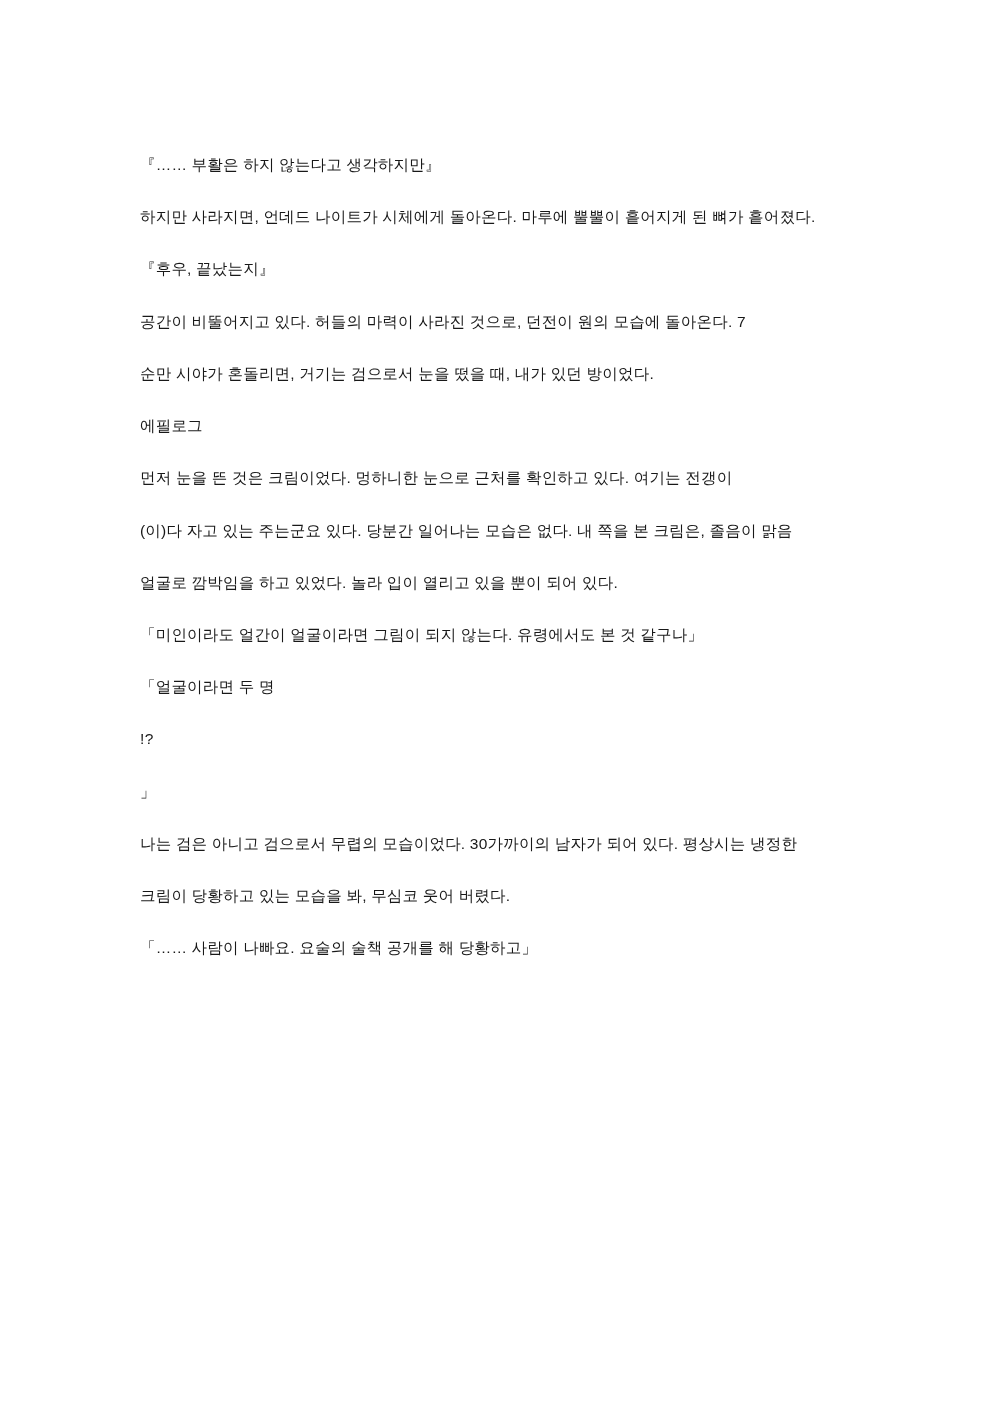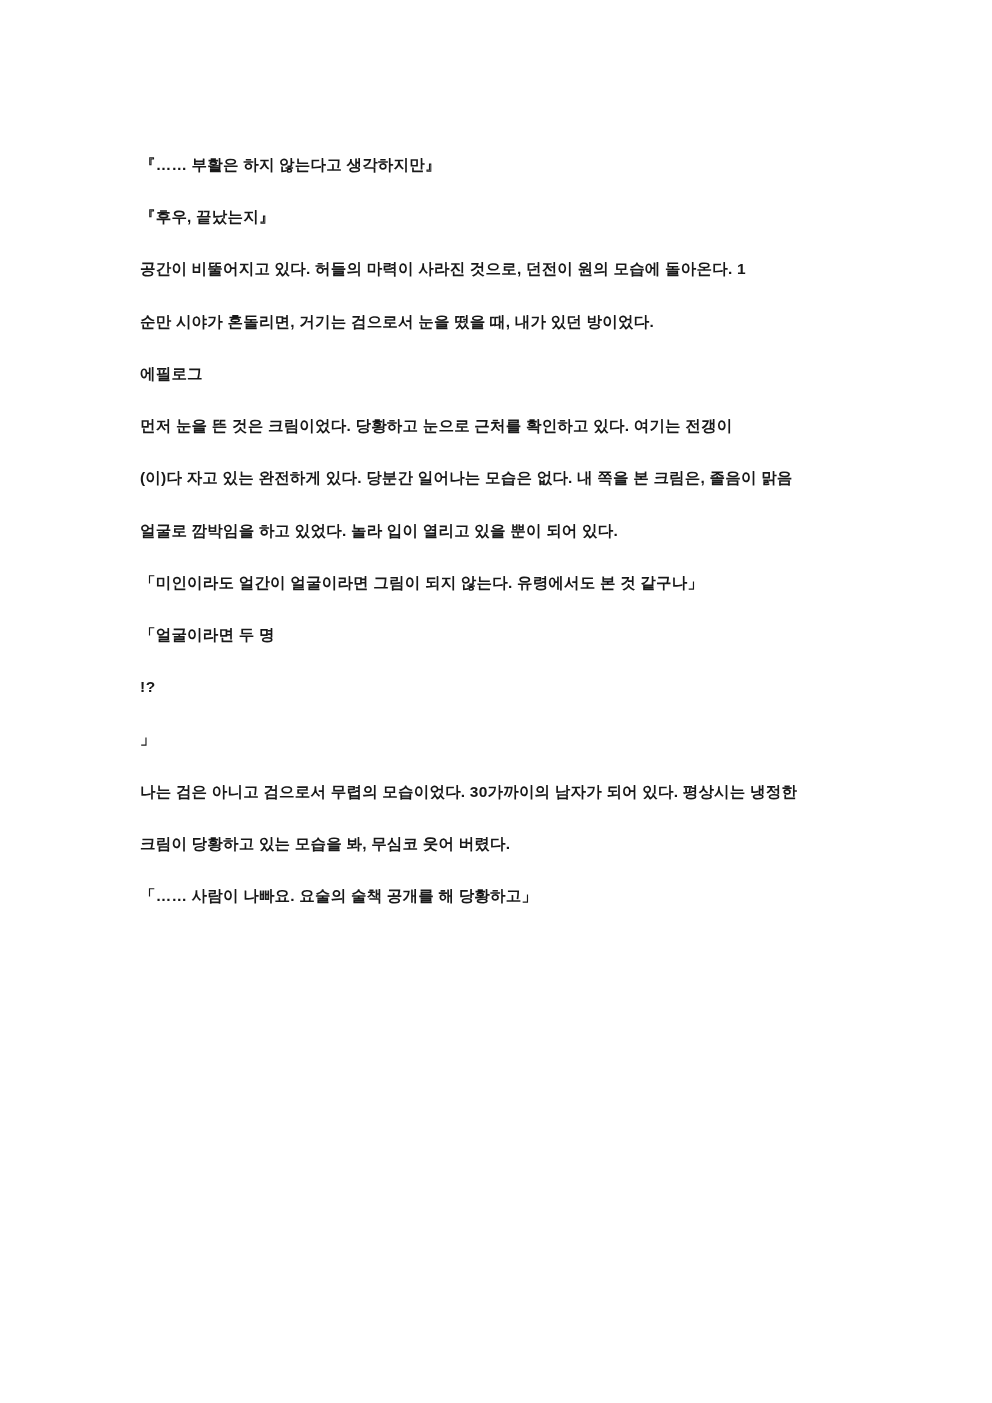--- a/index.html
+++ b/index.html
@@ -25,46 +25,46 @@
     display: block;
   }
   .para {
     font-size: 15.5px;
     line-height: 1.95;
     letter-spacing: 0.2px;
     margin: 0 0 22px 0;
     text-align: justify;
     word-break: keep-all;
     color: #181818;
-    font-weight: bold;
   }
   .para.pagenum {
     letter-spacing: 1px;
   }
   .para.short {
     text-align: left;
   }
   .para.symbol {
     text-align: left;
     letter-spacing: 0.5px;
   }
 </style>
 </head>
 <body>
 
 <div class="page">
   <div class="doc-body">
 
     <p class="para short">『…… 부활은 하지 않는다고 생각하지만』</p>
+    <p class="para">하지만 사라지면, 언데드 나이트가 시체에게 돌아온다. 마루에 뿔뿔이 흩어지게 된 뼈가 흩어졌다.</p>
     <p class="para short">『후우, 끝났는지』</p>
-    <p class="para">공간이 비뚤어지고 있다. 허들의 마력이 사라진 것으로, 던전이 원의 모습에 돌아온다. 1</p>
+    <p class="para">공간이 비뚤어지고 있다. 허들의 마력이 사라진 것으로, 던전이 원의 모습에 돌아온다. 7</p>
     <p class="para">순만 시야가 혼돌리면, 거기는 검으로서 눈을 떴을 때, 내가 있던 방이었다.</p>
     <p class="para short">에필로그</p>
-    <p class="para">먼저 눈을 뜬 것은 크림이었다. 당황하고 눈으로 근처를 확인하고 있다. 여기는 전갱이</p>
-    <p class="para">(이)다 자고 있는 완전하게 있다. 당분간 일어나는 모습은 없다. 내 쪽을 본 크림은, 졸음이 맑음</p>
+    <p class="para">먼저 눈을 뜬 것은 크림이었다. 멍하니한 눈으로 근처를 확인하고 있다. 여기는 전갱이</p>
+    <p class="para">(이)다 자고 있는 주는군요 있다. 당분간 일어나는 모습은 없다. 내 쪽을 본 크림은, 졸음이 맑음</p>
     <p class="para">얼굴로 깜박임을 하고 있었다. 놀라 입이 열리고 있을 뿐이 되어 있다.</p>
     <p class="para">「미인이라도 얼간이 얼굴이라면 그림이 되지 않는다. 유령에서도 본 것 같구나」</p>
     <p class="para short">「얼굴이라면 두 명</p>
     <p class="para symbol">!?</p>
     <p class="para symbol">」</p>
     <p class="para">나는 검은 아니고 검으로서 무렵의 모습이었다. 30가까이의 남자가 되어 있다. 평상시는 냉정한</p>
     <p class="para">크림이 당황하고 있는 모습을 봐, 무심코 웃어 버렸다.</p>
     <p class="para">「…… 사람이 나빠요. 요술의 술책 공개를 해 당황하고」</p>
 
   </div>

